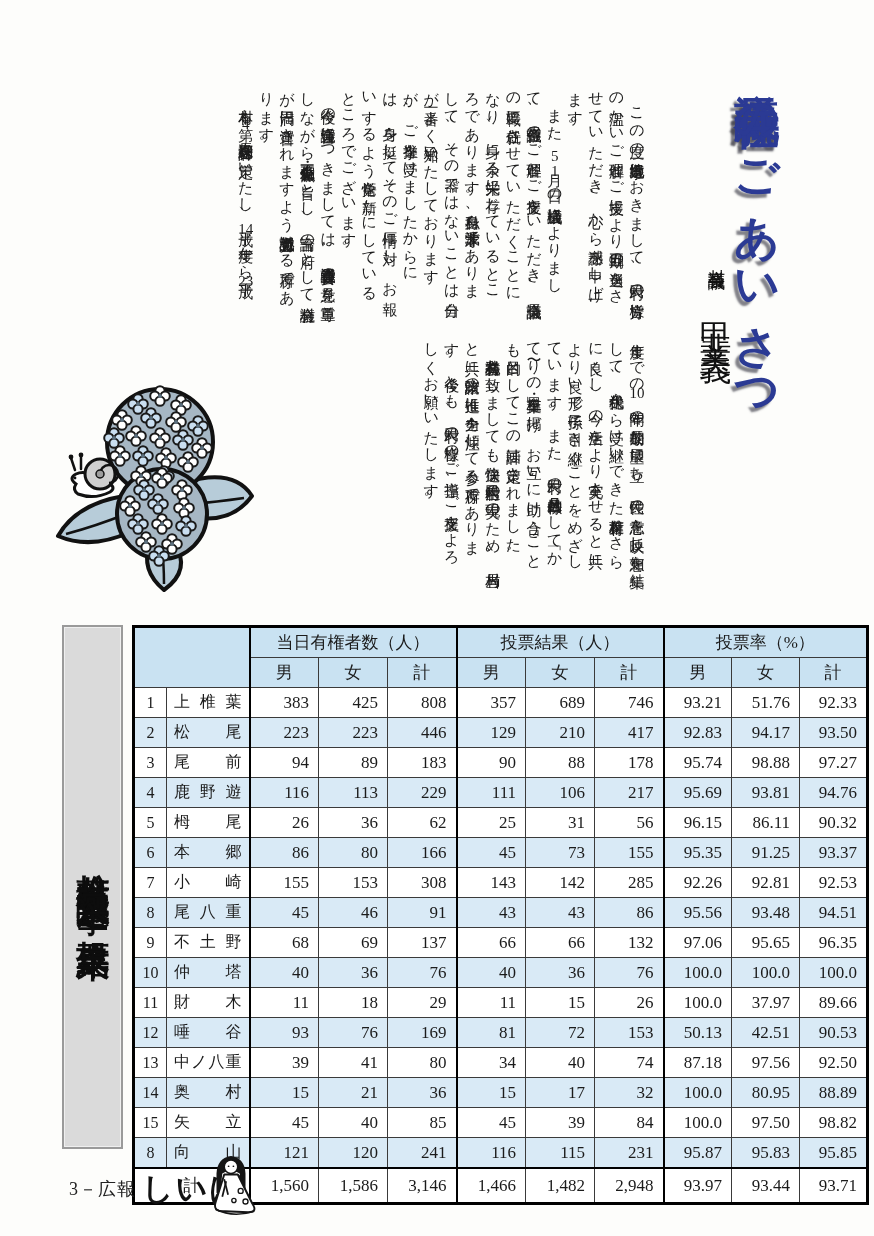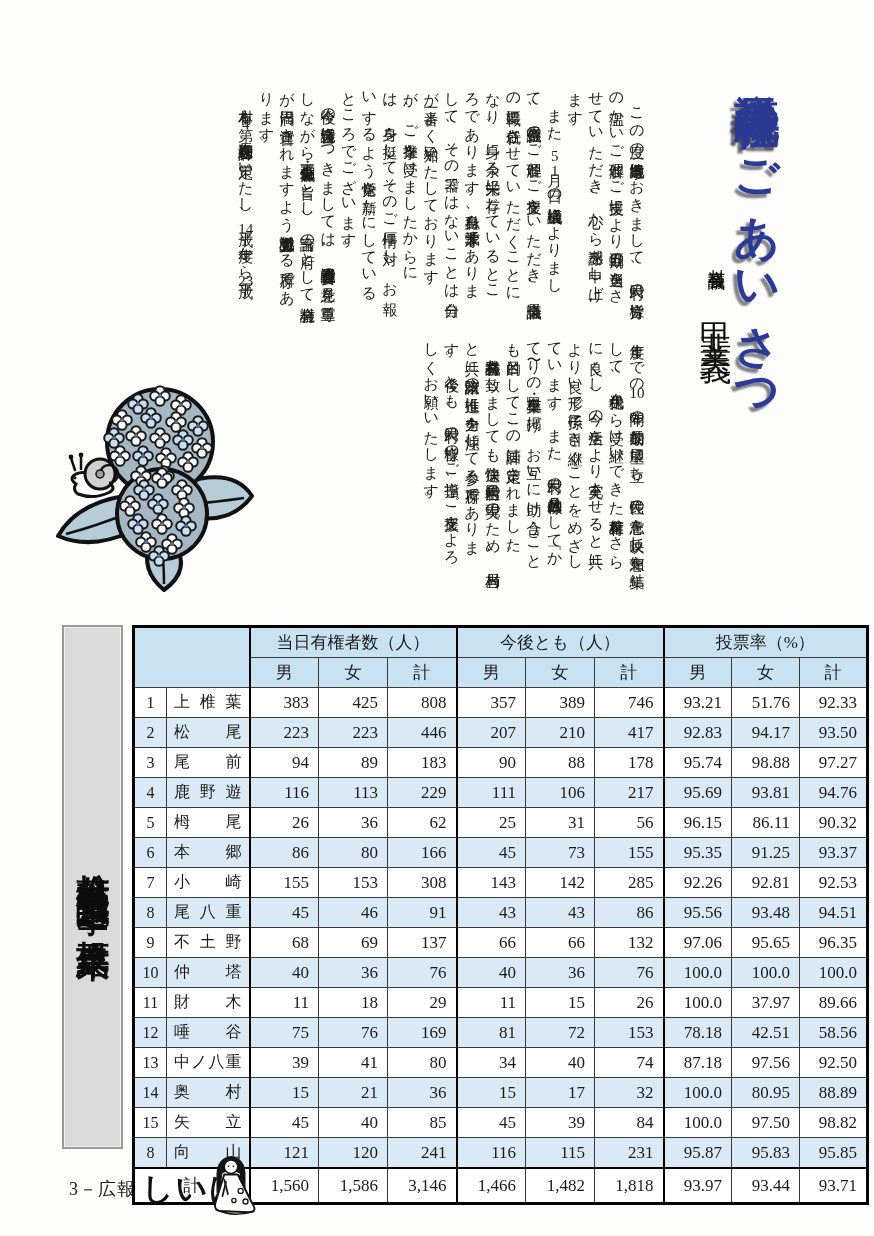--- a/index.html
+++ b/index.html
@@ -175,21 +175,21 @@
           <col style="width:69px">
           <col style="width:69px">
         <col style="width:68px">
           <col style="width:68px">
           <col style="width:68px">
       </colgroup>
       <tbody>
           <tr class="h1">
         <th class="corner" rowspan="2" colspan="2"></th>
         <th class="gs" colspan="3">当日有権者数（人）</th>
-        <th class="gs" colspan="3">今後とも（人）</th>
+        <th class="gs" colspan="3">投票結果（人）</th>
         <th class="gs" colspan="3">投票率（%）</th>
       </tr>
       <tr class="h2">
         <th class="gs">男</th>
         <th>女</th>
         <th>計</th>
         <th class="gs">男</th>
         <th>女</th>
         <th>計</th>
         <th class="gs">男</th>
@@ -203,38 +203,38 @@
               <span class="nm">
                 <span>上</span>
                 <span>椎</span>
                 <span>葉</span>
               </span>
             </td>
         <td class="num gs">383</td>
         <td class="num">425</td>
         <td class="num">808</td>
         <td class="num gs">357</td>
-        <td class="num">389</td>
+        <td class="num">689</td>
         <td class="num">746</td>
         <td class="num gs">93.21</td>
         <td class="num">51.76</td>
         <td class="num">92.33</td>
       </tr>
       <tr class="dr alt">
         <td class="no">2</td>
         <td class="name">
               <span class="nm">
                 <span>松</span>
                 <span>尾</span>
               </span>
             </td>
         <td class="num gs">223</td>
         <td class="num">223</td>
         <td class="num">446</td>
-        <td class="num gs">207</td>
+        <td class="num gs">129</td>
         <td class="num">210</td>
         <td class="num">417</td>
         <td class="num gs">92.83</td>
         <td class="num">94.17</td>
         <td class="num">93.50</td>
       </tr>
       <tr class="dr">
         <td class="no">3</td>
         <td class="name">
               <span class="nm">
@@ -400,29 +400,29 @@
         <td class="num">89.66</td>
       </tr>
       <tr class="dr alt">
         <td class="no">12</td>
         <td class="name">
               <span class="nm">
                 <span>唾</span>
                 <span>谷</span>
               </span>
             </td>
-        <td class="num gs">75</td>
+        <td class="num gs">93</td>
         <td class="num">76</td>
         <td class="num">169</td>
         <td class="num gs">81</td>
         <td class="num">72</td>
         <td class="num">153</td>
-        <td class="num gs">78.18</td>
+        <td class="num gs">50.13</td>
         <td class="num">42.51</td>
-        <td class="num">58.56</td>
+        <td class="num">90.53</td>
       </tr>
       <tr class="dr">
         <td class="no">13</td>
         <td class="name">
               <span class="nm">
                 <span>中</span>
                 <span>ノ</span>
                 <span>八</span>
                 <span>重</span>
               </span>
@@ -492,21 +492,21 @@
         <td class="num">95.85</td>
       </tr>
 
       <tr class="tr-total">
         <td class="tlabel" colspan="2">計</td>
         <td class="num gs">1,560</td>
         <td class="num">1,586</td>
         <td class="num">3,146</td>
         <td class="num gs">1,466</td>
         <td class="num">1,482</td>
-        <td class="num">1,818</td>
+        <td class="num">2,948</td>
         <td class="num gs">93.97</td>
         <td class="num">93.44</td>
         <td class="num">93.71</td>
       </tr>
     </tbody>
       </table>
   </div>
 
   <div class="footer">
     <span class="page-label">3－広報</span>

